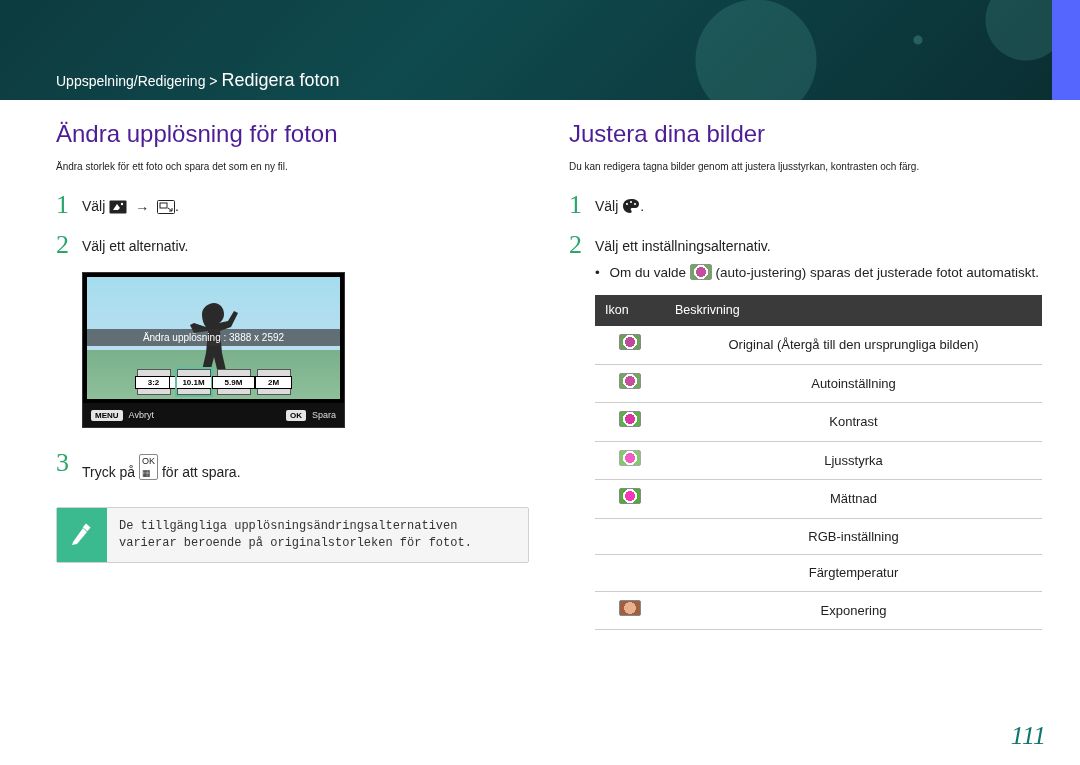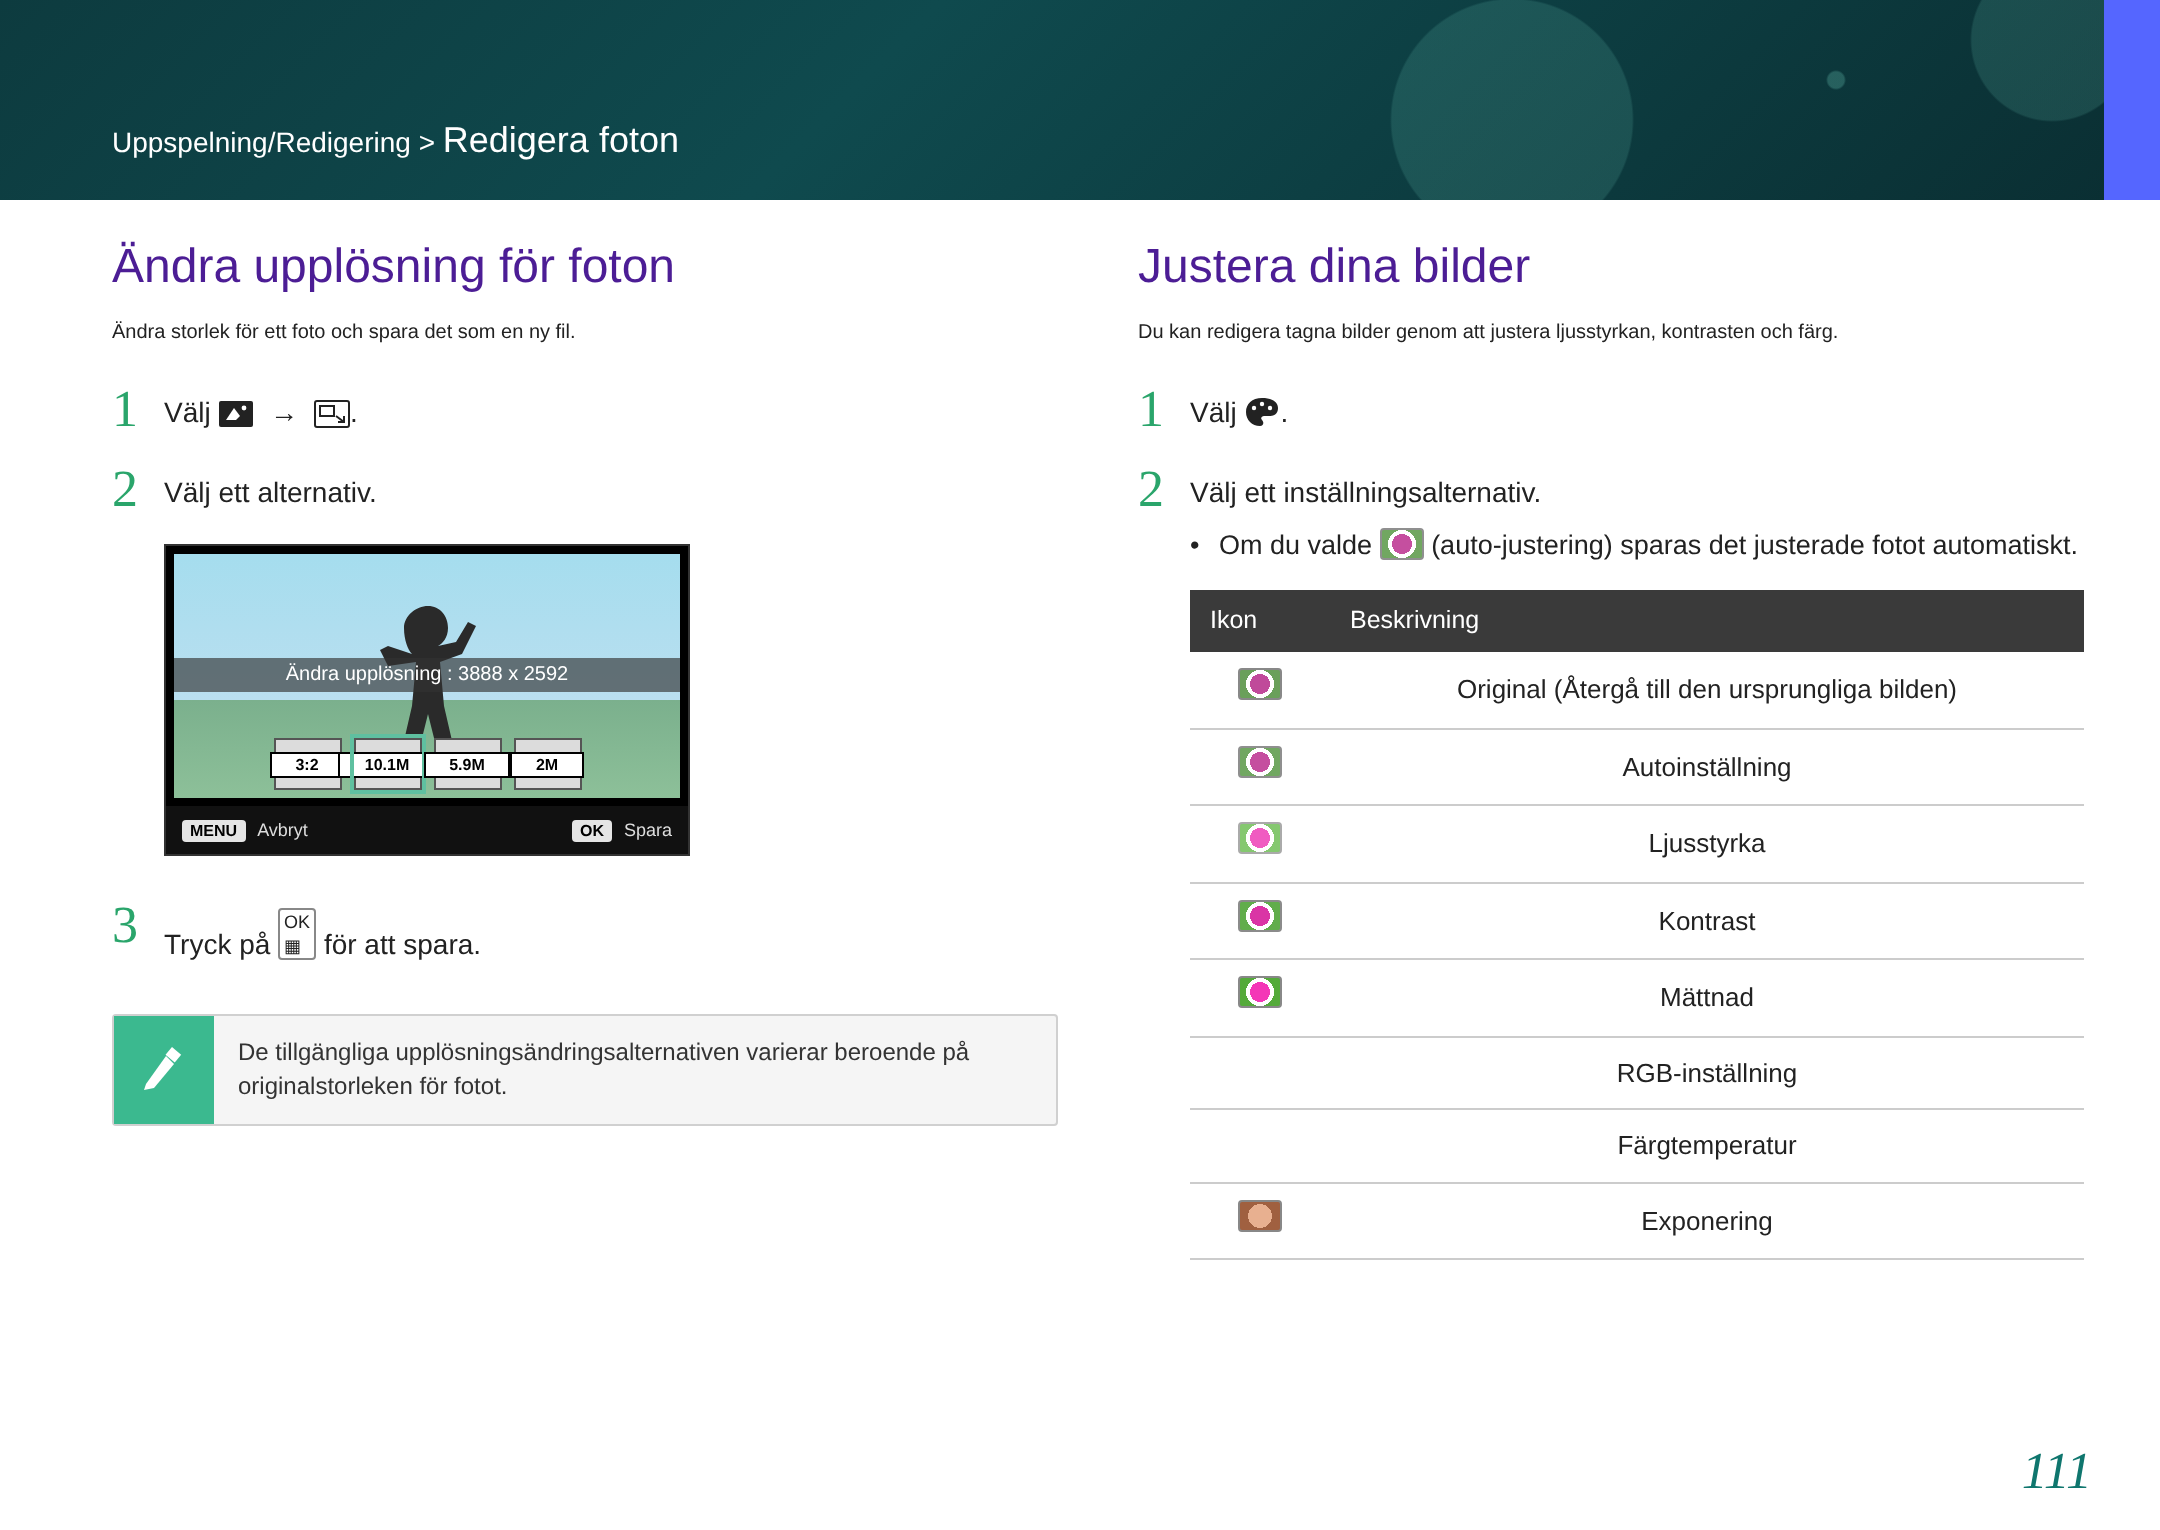--- a/index.html
+++ b/index.html
@@ -26,21 +26,21 @@
   .header-banner::after {
     content:"";
     position:absolute;
     right:0; top:0;
     width:28px; height:100%;
     background:#5566ff;
   }
   .breadcrumb {
     position: absolute;
     left: 56px;
-    top: 60px;
+    top: 70px;
     color: #fff;
     font-size: 14px;
     font-weight: 300;
     text-align: right;
   }
   .breadcrumb .strong { font-size: 18px; font-weight: 400; }
   .columns {
     position: absolute;
     top: 120px;
     left: 56px;
@@ -178,20 +178,21 @@
   }
   .footer-txt { color: #ddd; font-size: 9px; }
   .footer-spacer { flex: 1; }
   
   .note-box {
     margin: 24px 0 0 0;
     display: flex;
     border: 1px solid #d0d0d0;
     background: #f5f5f5;
     border-radius: 2px;
+    font-family: Liberation Mono, monospace;
   }
   .note-icon-wrap {
     width: 50px;
     background: #3bb98f;
     display: flex;
     align-items: center;
     justify-content: center;
   }
   .note-text {
     flex: 1;
@@ -390,26 +391,26 @@
             <tbody>
               <tr>
                   <td><span class="thumb orig"></span></td>
                   <td>Original (Återgå till den ursprungliga bilden)</td>
                 </tr>
               <tr>
                   <td><span class="thumb auto"></span></td>
                   <td>Autoinställning</td>
                 </tr>
               <tr>
+                  <td><span class="thumb contrast"></span></td>
+                  <td>Kontrast</td>
+                </tr>
+              <tr>
                   <td><span class="thumb bright"></span></td>
                   <td>Ljusstyrka</td>
-                </tr>
-              <tr>
-                  <td><span class="thumb contrast"></span></td>
-                  <td>Kontrast</td>
                 </tr>
               <tr>
                   <td><span class="thumb sat"></span></td>
                   <td>Mättnad</td>
                 </tr>
               <tr>
                   <td></td>
                   <td>RGB-inställning</td>
                 </tr>
               <tr>

